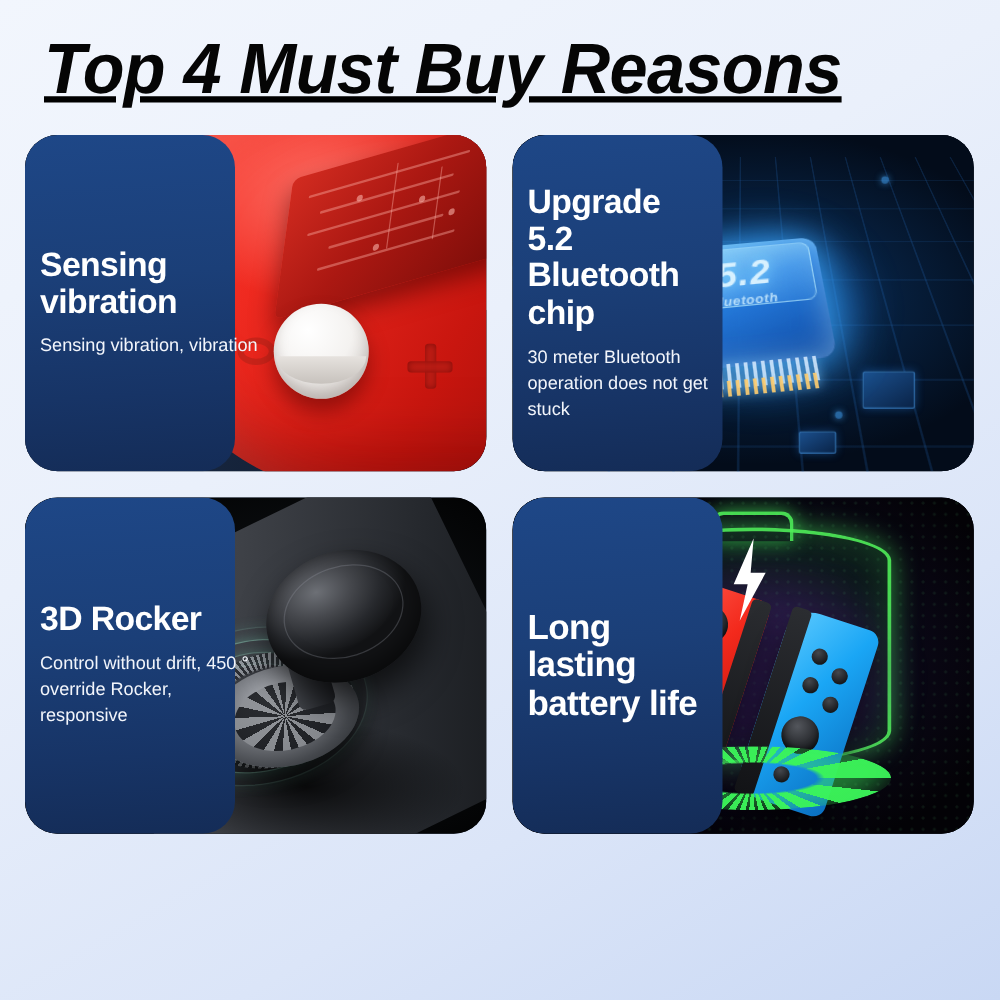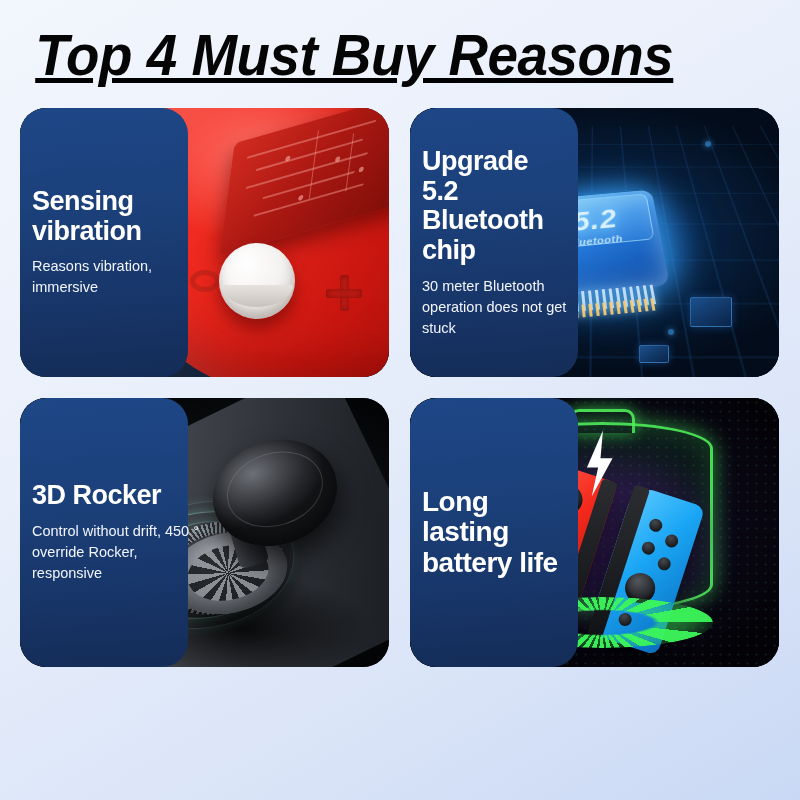--- a/index.html
+++ b/index.html
@@ -381,21 +381,21 @@
         <div class="pad" style="left:58%;top:40%;"></div>
         <div class="pad" style="left:40%;top:66%;"></div>
         <div class="pad" style="left:72%;top:56%;"></div>
       </div>
       <div class="ring-hole"></div>
       <div class="cross"></div>
       <div class="motor"></div>
     </div>
     <div class="info-panel align-mid">
       <div class="card-heading">Sensing vibration</div>
-      <div class="card-body">Reasons vibration, immersive</div>
+      <div class="card-body">Sensing vibration, vibration</div>
     </div>
   </div>
 
   <div class="card">
     <div class="card-art art2">
       <div class="pcb-grid"></div>
       <div class="pcb-dot" style="left:18%;top:18%;"></div>
       <div class="pcb-dot" style="left:80%;top:12%;"></div>
       <div class="pcb-dot" style="left:70%;top:82%;"></div>
       <div class="pcb-dot" style="left:14%;top:66%;"></div>

